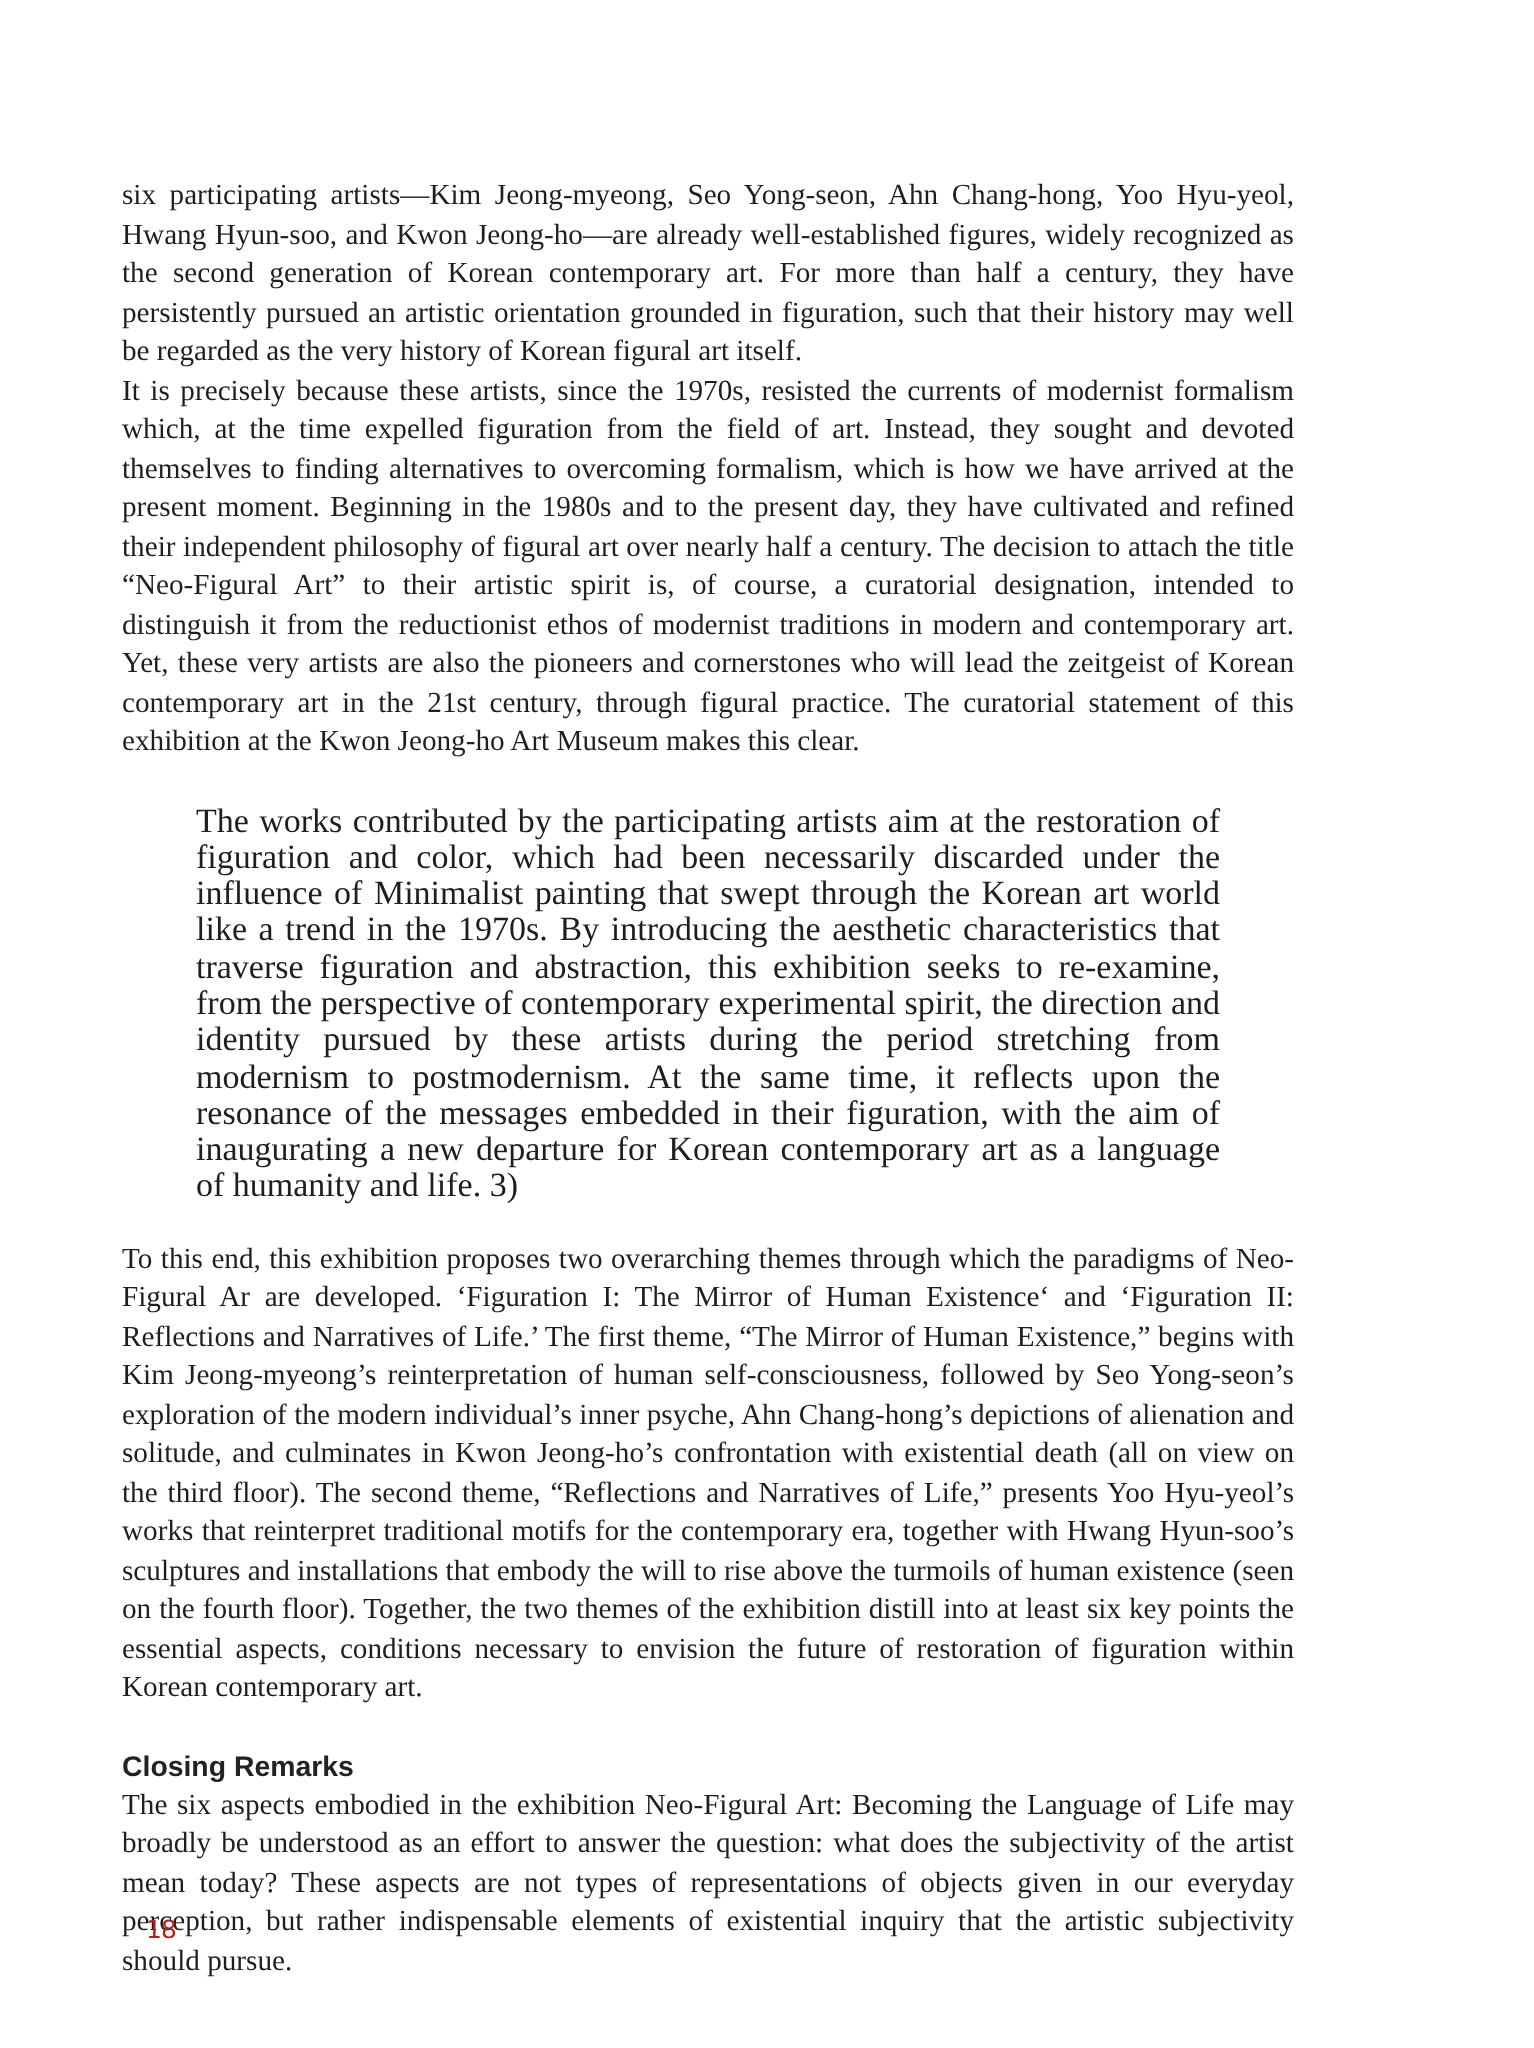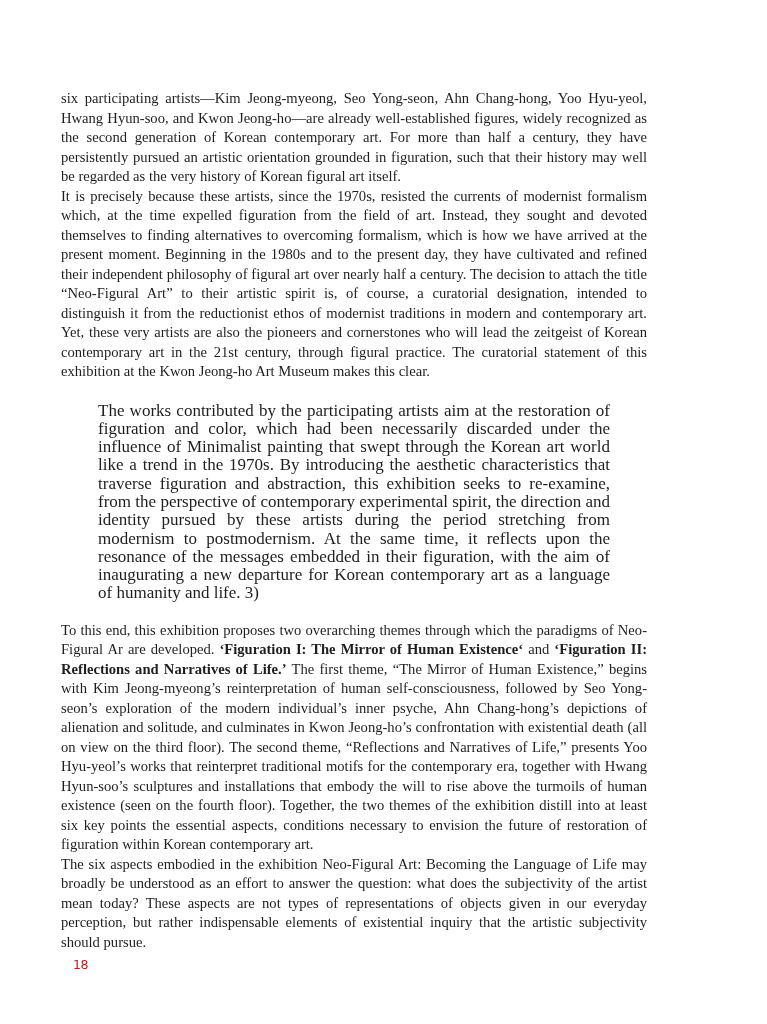--- a/index.html
+++ b/index.html
@@ -28,21 +28,21 @@
   }
   .after-quote { margin-top: 18px; }
   .section-heading {
     font-family: "Liberation Sans", "DejaVu Sans", sans-serif;
     font-weight: bold;
     font-size: 14.2px;
     line-height: 19px;
     margin: 20px 0 0 0;
     color: #222;
   }
-  .bold { font-weight: bold; }
+  .bold { font-weight: normal; }
   .ital { }
   .page-number {
     position: absolute;
     left: 73px;
     top: 957px;
     font-family: "DejaVu Sans", "Liberation Sans", sans-serif;
     font-size: 12.5px;
     color: #b91c1c;
     letter-spacing: -0.5px;
   }
@@ -51,17 +51,18 @@
 <body>
 
 <div class="page">
   <p class="body-text">six participating artists—Kim Jeong-myeong, Seo Yong-seon, Ahn Chang-hong, Yoo Hyu-yeol, Hwang Hyun-soo, and Kwon Jeong-ho—are already well-established figures, widely recognized as the second generation of Korean contemporary art. For more than half a century, they have persistently pursued an artistic orientation grounded in figuration, such that their history may well be regarded as the very history of Korean figural art itself.</p>
   <p class="body-text">It is precisely because these artists, since the 1970s, resisted the currents of modernist formalism which, at the time expelled figuration from the field of art. Instead, they sought and devoted themselves to finding alternatives to overcoming formalism, which is how we have arrived at the present moment. Beginning in the 1980s and to the present day, they have cultivated and refined their independent philosophy of figural art over nearly half a century. The decision to attach the title “Neo-Figural Art” to their artistic spirit is, of course, a curatorial designation, intended to distinguish it from the reductionist ethos of modernist traditions in modern and contemporary art. Yet, these very artists are also the pioneers and cornerstones who will lead the zeitgeist of Korean contemporary art in the 21st century, through figural practice. The curatorial statement of this exhibition at the Kwon Jeong-ho Art Museum makes this clear.</p>
 
   <p class="quote">The works contributed by the participating artists aim at the restoration of figuration and color, which had been necessarily discarded under the influence of Minimalist painting that swept through the Korean art world like a trend in the 1970s. By introducing the aesthetic characteristics that traverse figuration and abstraction, this exhibition seeks to re-examine, from the perspective of contemporary experimental spirit, the direction and identity pursued by these artists during the period stretching from modernism to postmodernism. At the same time, it reflects upon the resonance of the messages embedded in their figuration, with the aim of inaugurating a new departure for Korean contemporary art as a language of humanity and life. 3)</p>
 
   <p class="body-text after-quote"><span>To this end, this exhibition proposes two overarching themes through which the paradigms of Neo-Figural Ar are developed. </span><span class="bold">‘Figuration I: The Mirror of Human Existence‘</span><span> and </span><span class="bold">‘Figuration II: Reflections and Narratives of Life.’</span><span> The first theme, “The Mirror of Human Existence,” begins with Kim Jeong-myeong’s reinterpretation of human self-consciousness, followed by Seo Yong-seon’s exploration of the modern individual’s inner psyche,  Ahn Chang-hong’s depictions of alienation and solitude, and culminates in Kwon Jeong-ho’s confrontation with existential death (all on view on the third floor). The second theme, “Reflections and Narratives of Life,” presents Yoo Hyu-yeol’s works that reinterpret traditional motifs for the contemporary era, together with Hwang Hyun-soo’s sculptures and installations that embody the will to rise above the turmoils of human existence (seen on the fourth floor). Together, the two themes of the exhibition distill into at least six key points the essential aspects,  conditions necessary to envision the future of restoration of figuration within Korean contemporary art.</span></p>
 
+  <h3 class="section-heading">Closing Remarks</h3>
 
   <p class="body-text"><span>The six aspects embodied in the exhibition </span><span class="ital">Neo-Figural Art: Becoming the Language of Life</span><span> may broadly be understood as an effort to answer the question: </span><span class="ital">what does the subjectivity of the artist mean today?</span><span> These aspects are not types of  representations of objects given in our everyday perception, but rather indispensable elements of existential inquiry that the artistic subjectivity should pursue.</span></p>
 </div>
 
 <div class="page-number">18</div>
 
 </body></html>

